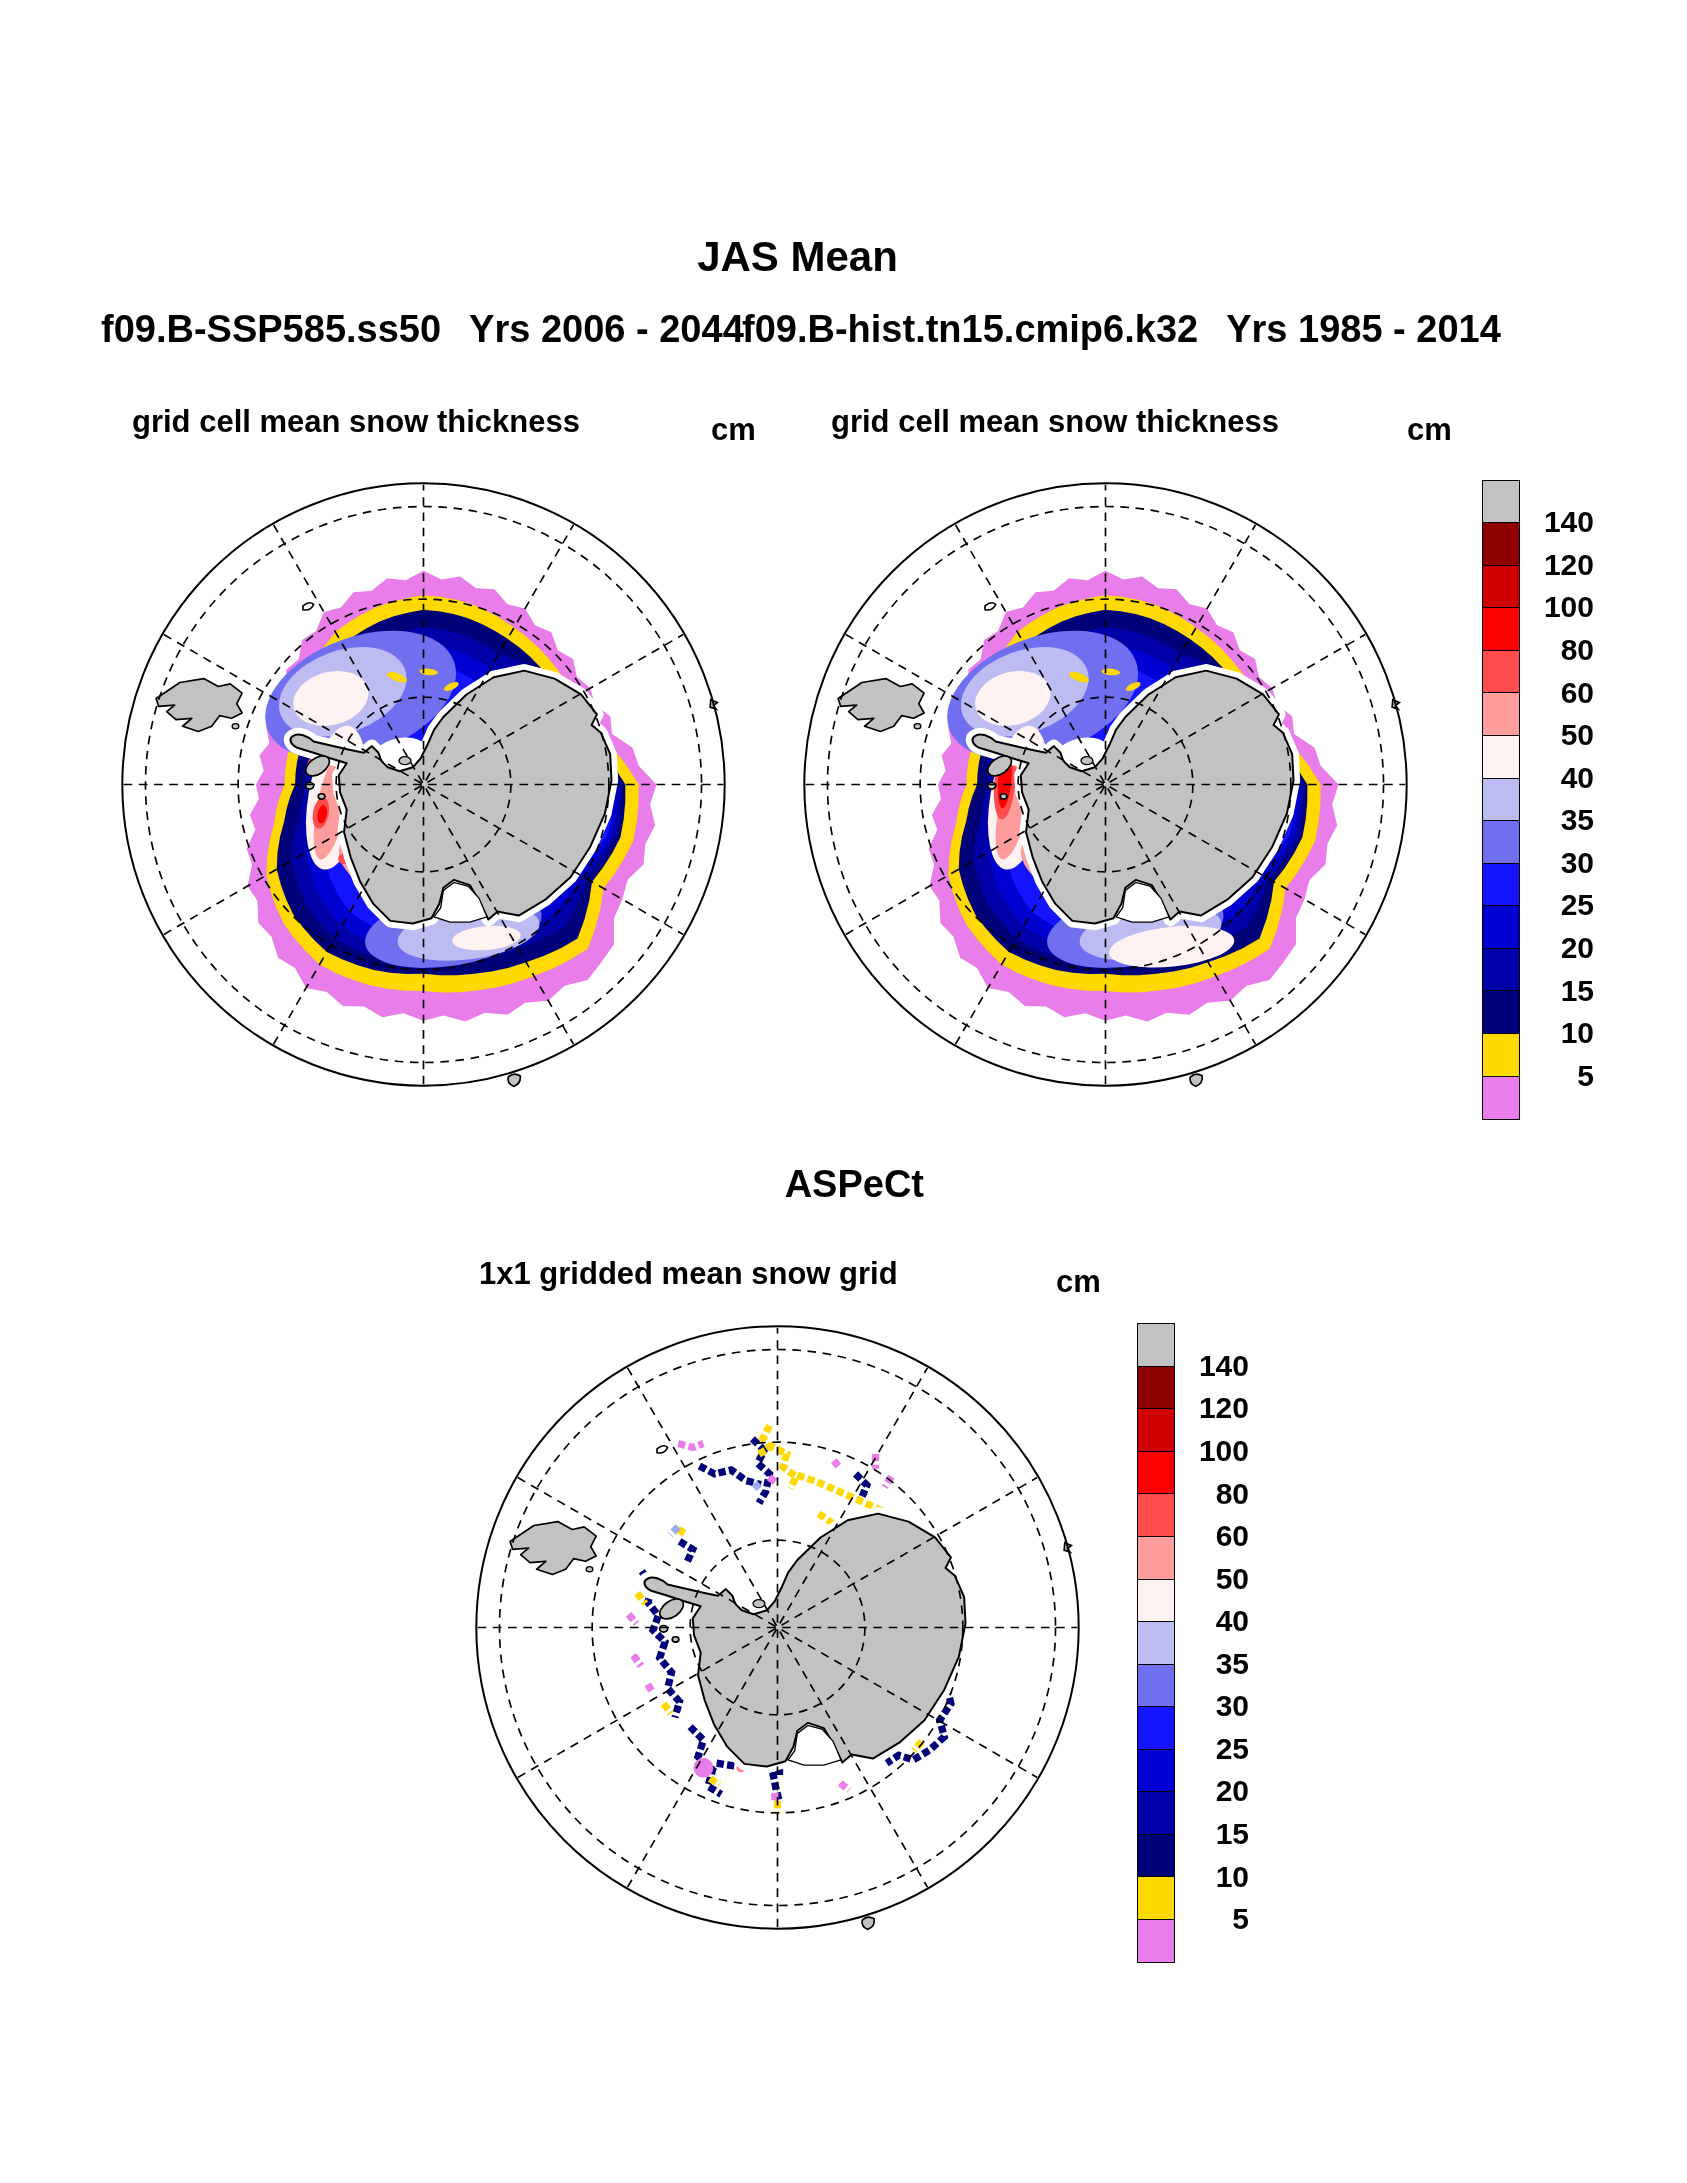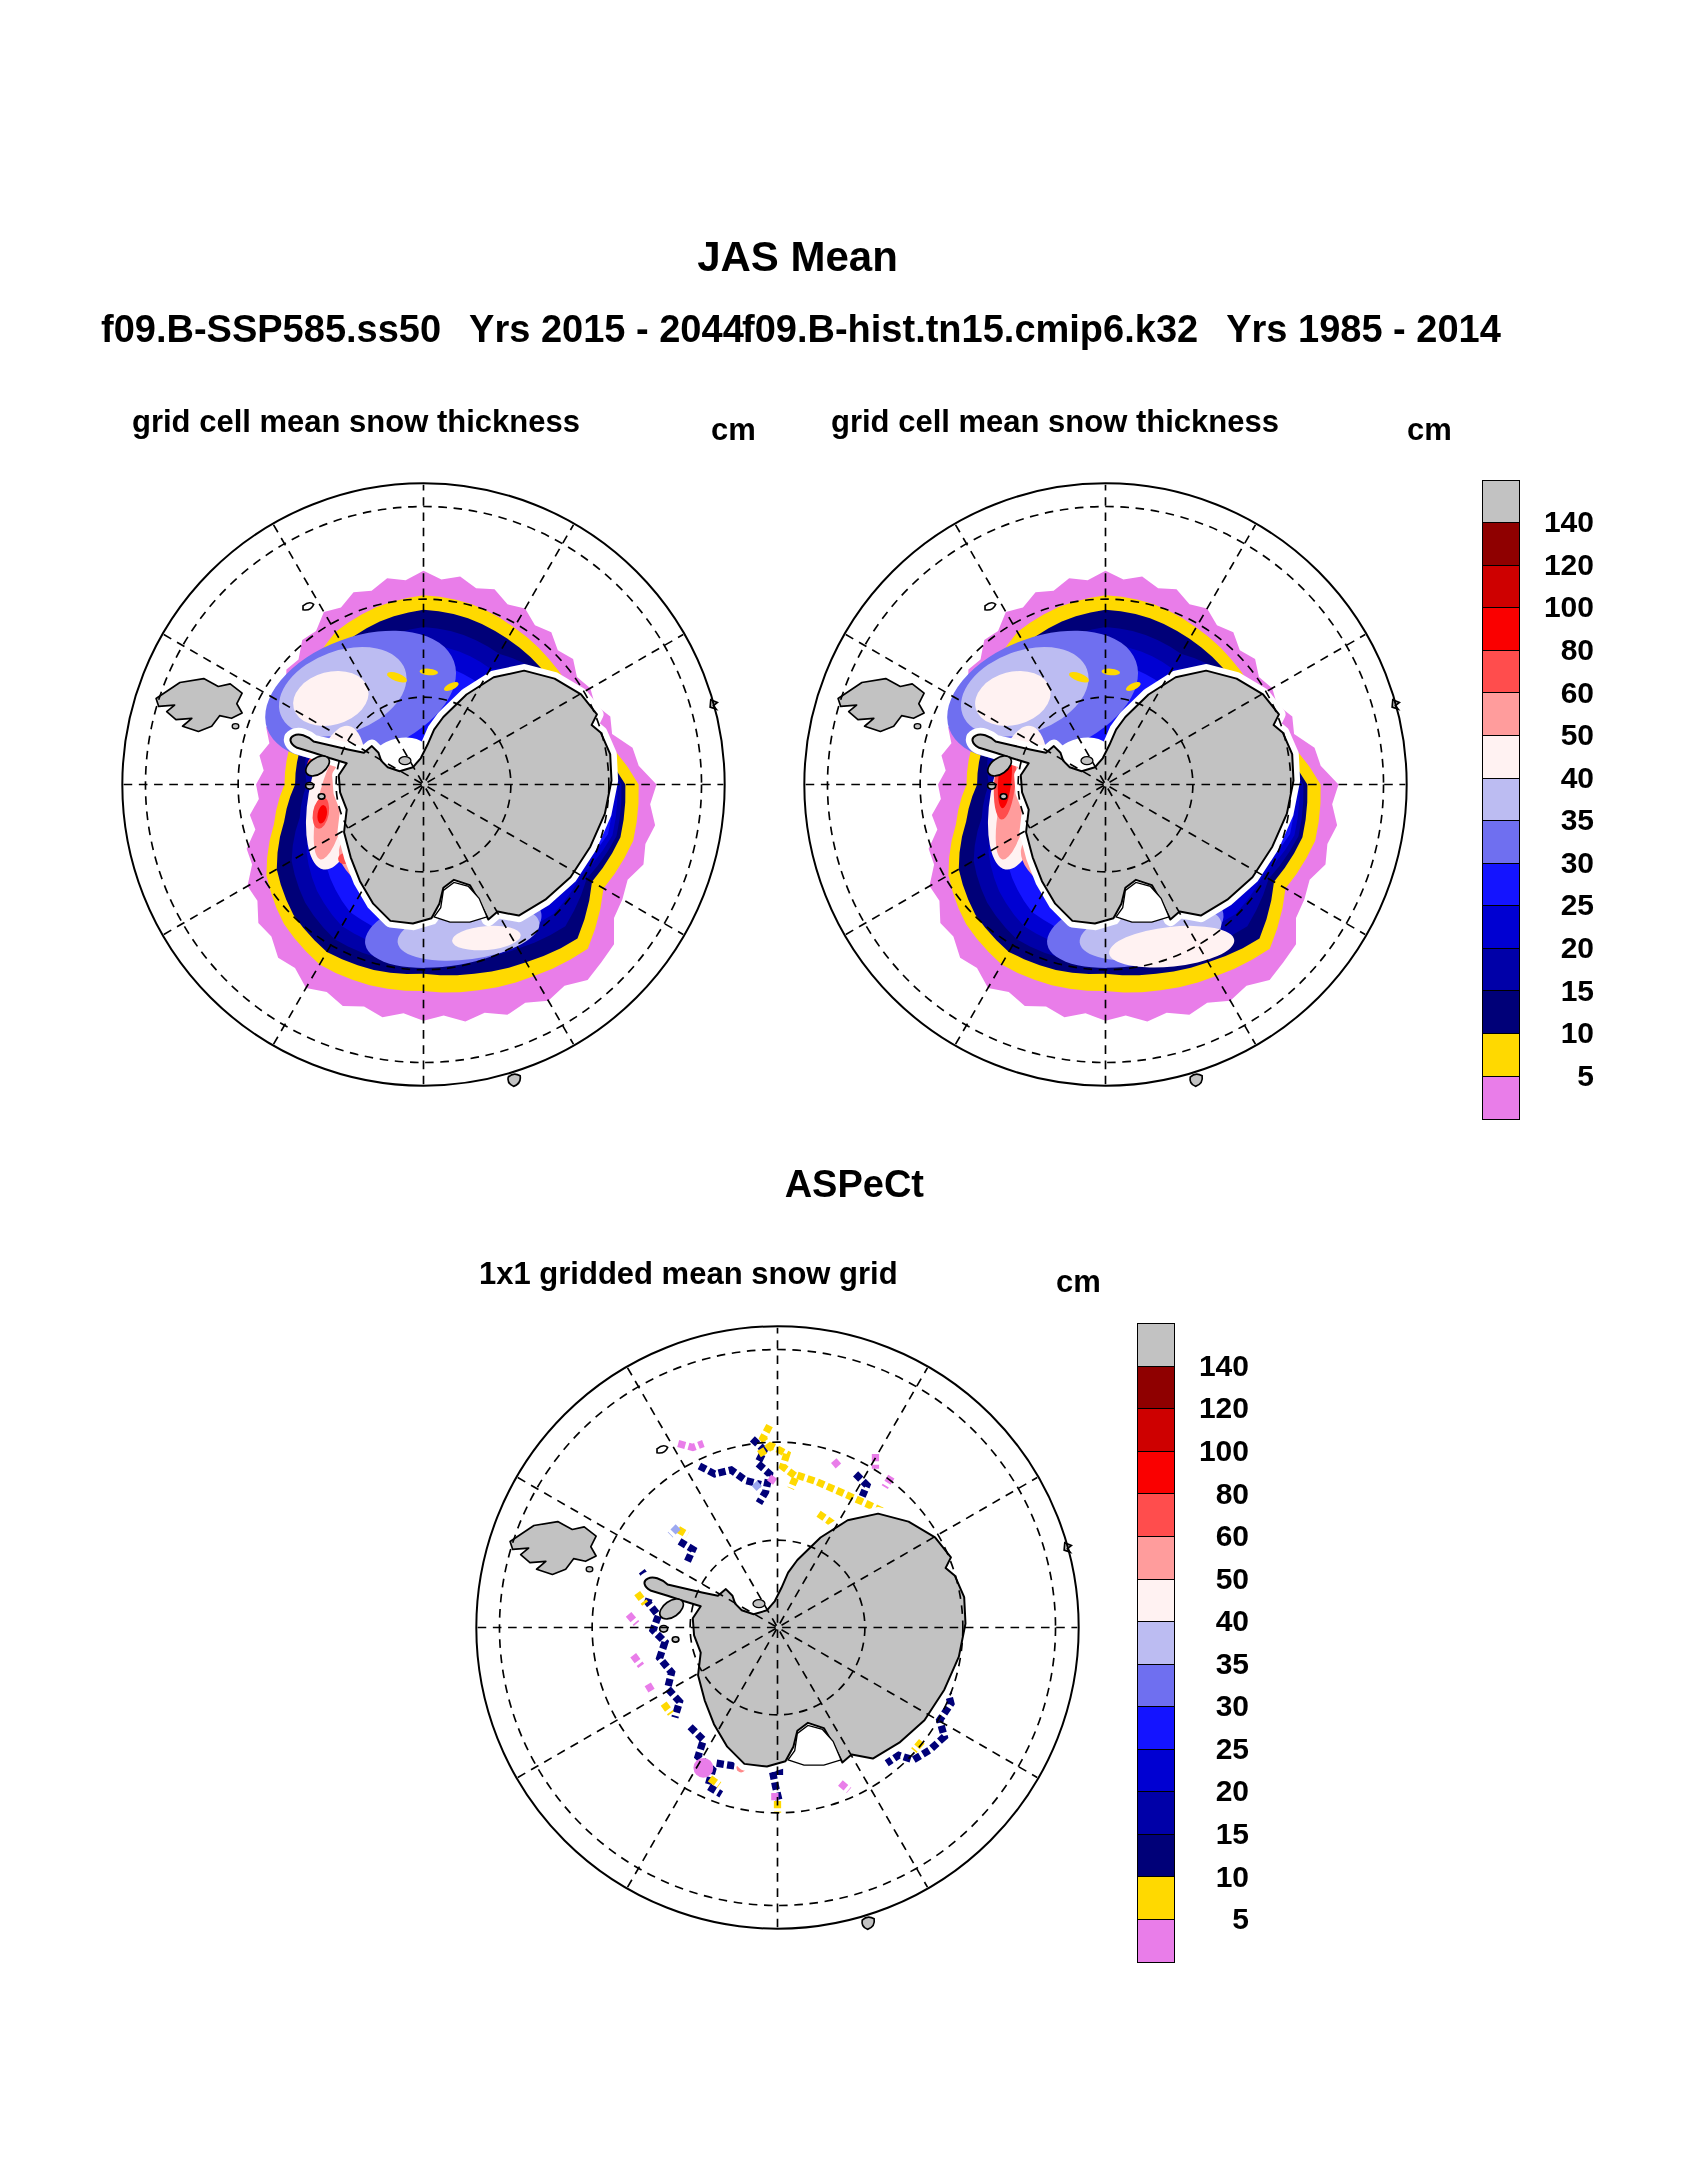--- a/index.html
+++ b/index.html
@@ -14,21 +14,21 @@
   .cbar-cell{position:absolute;width:38px;box-sizing:border-box;border:1.3px solid #000;}
   .cbar-label{position:absolute;width:64px;height:36px;line-height:36px;font-size:30px;text-align:right;}
   svg{display:block;}
 </style>
 </head>
 <body>
 
 <div class="abs title" style="left:599px;top:233px;width:397px;text-align:center;">JAS Mean</div>
 
 <div class="abs subtitle" style="left:101px;top:308px;">
-  <span>f09.B-SSP585.ss50</span><span class="yrs">Yrs 2015 - 2044</span>
+  <span>f09.B-SSP585.ss50</span><span class="yrs">Yrs 2006 - 2044</span>
 </div>
 <div class="abs subtitle" style="left:742px;top:308px;">
   <span>f09.B-hist.tn15.cmip6.k32</span><span class="yrs">Yrs 1985 - 2014</span>
 </div>
 
 <div class="abs plabel" style="left:132px;top:404px;">grid cell mean snow thickness</div>
 <div class="abs units" style="left:711px;top:412px;">cm</div>
 
 <div class="abs plabel" style="left:831px;top:404px;">grid cell mean snow thickness</div>
 <div class="abs units" style="left:1407px;top:412px;">cm</div>

